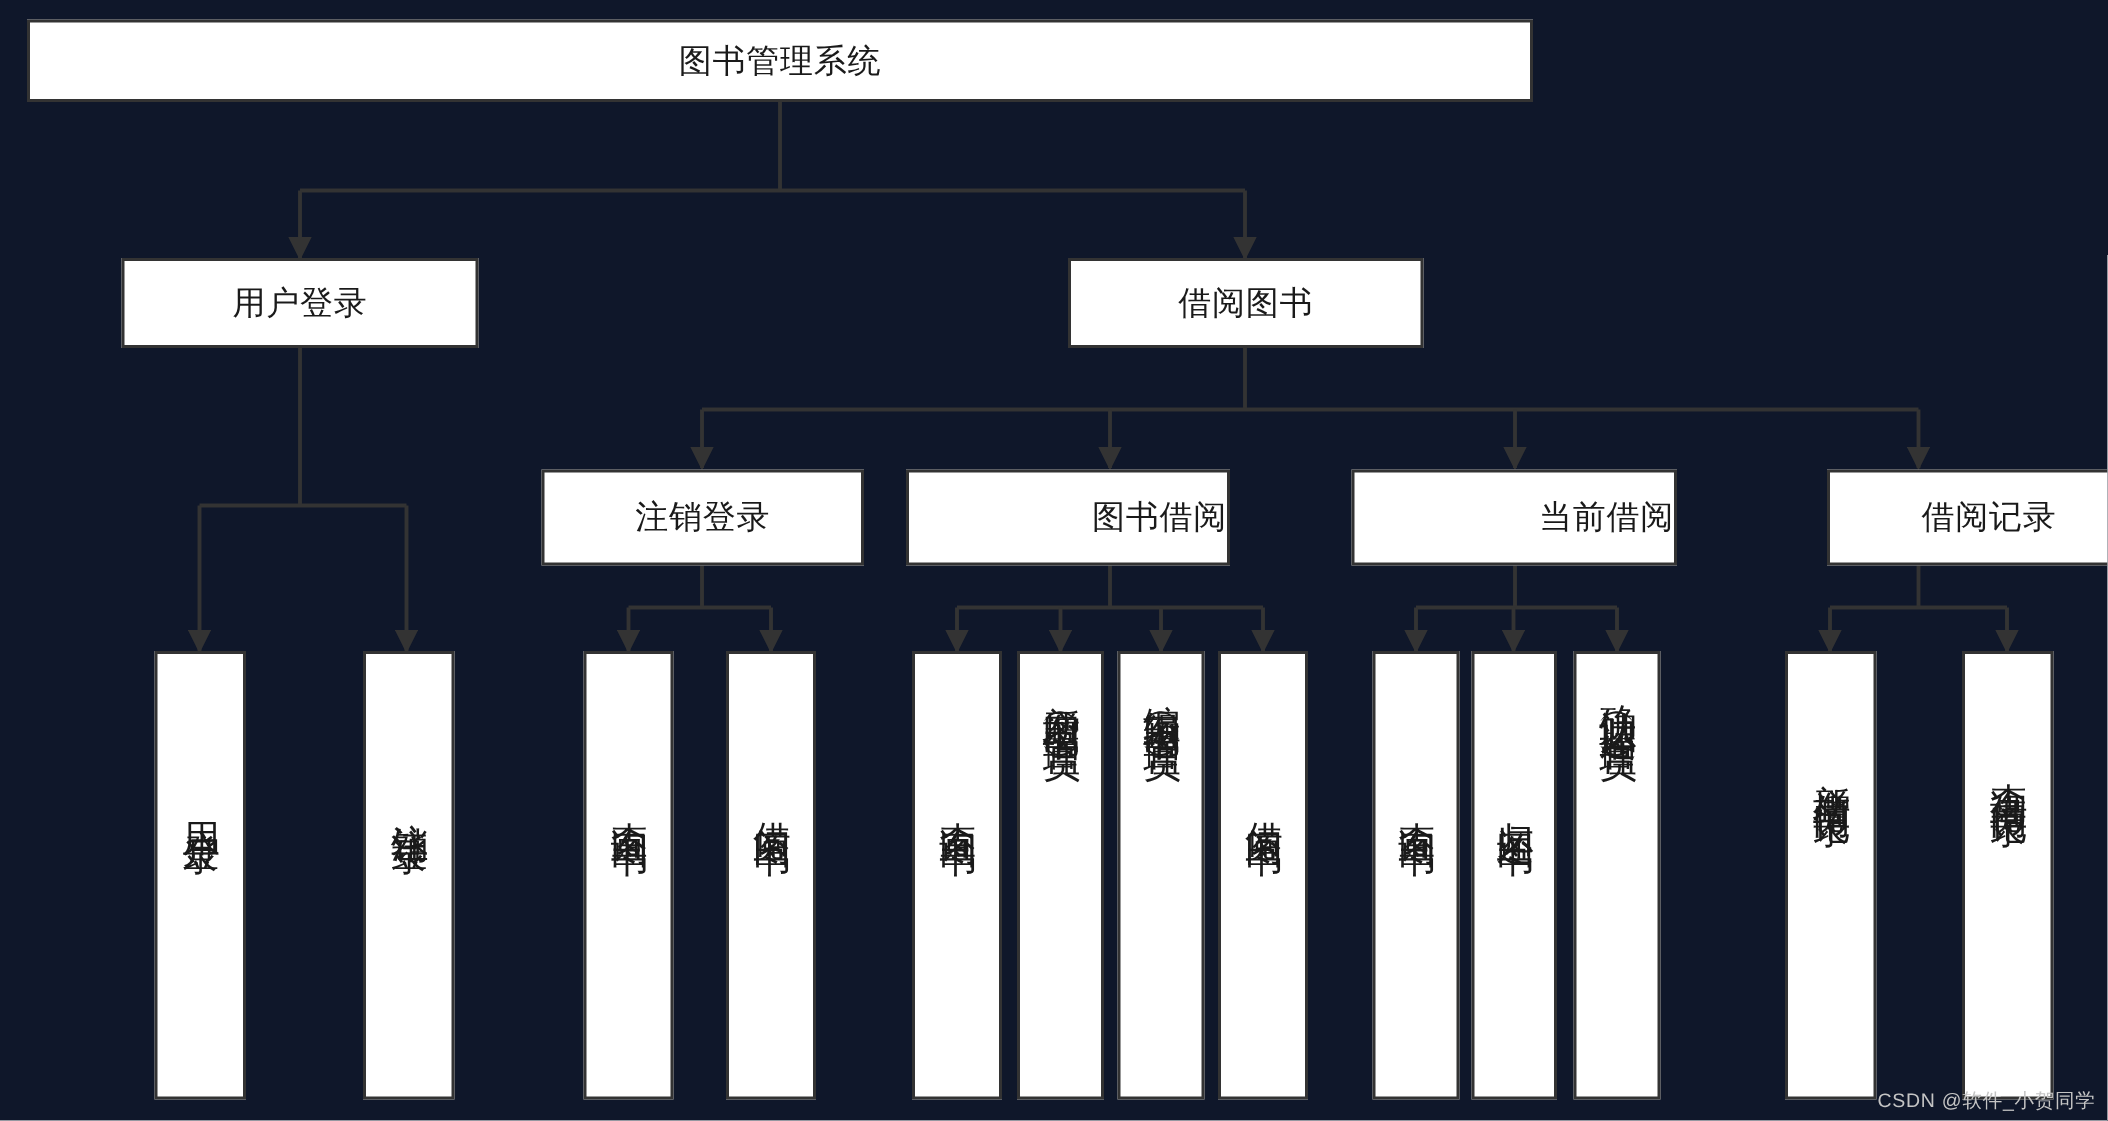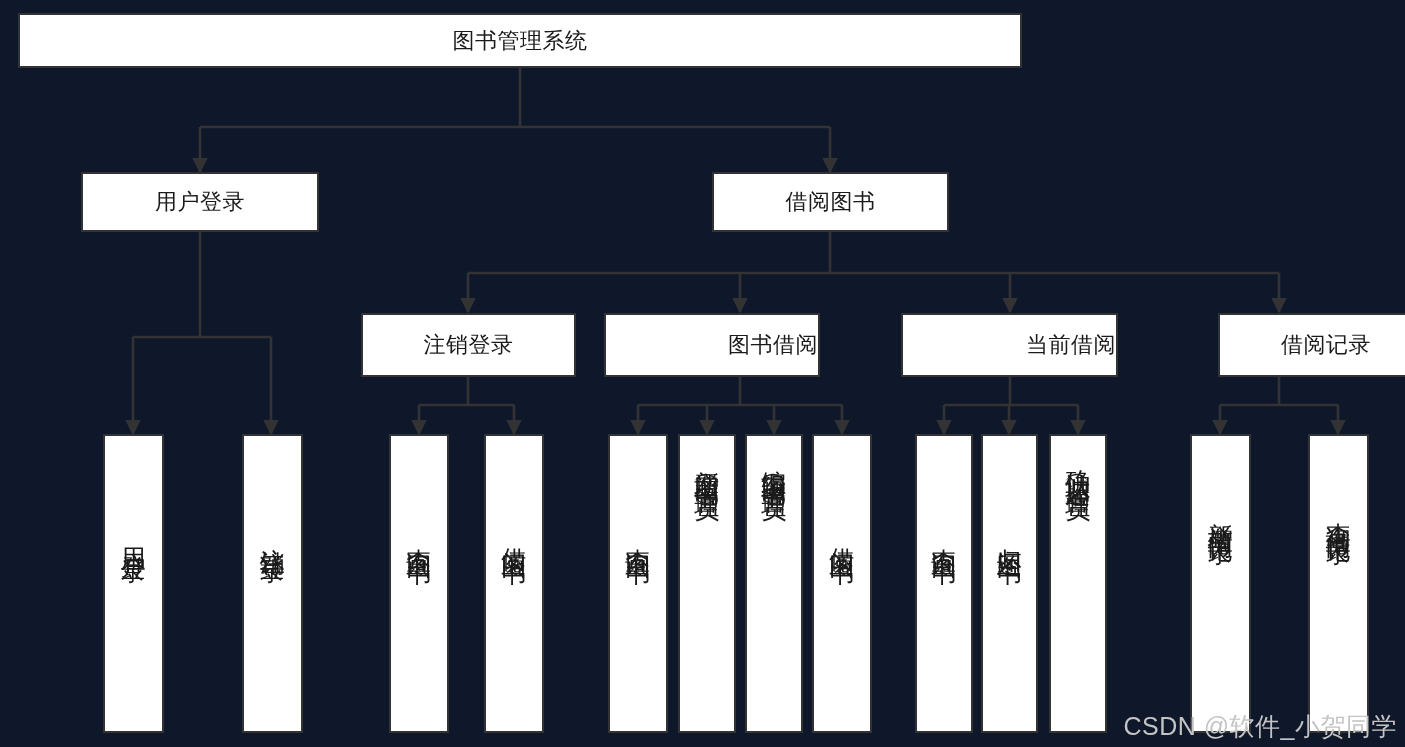--- a/index.html
+++ b/index.html
@@ -66,21 +66,21 @@
   .node.leaf.midlow .label {
     margin-top: 58px;
   }
   .node.leaf.high .label {
     margin-top: 6px;
   }
   #watermark {
     position: absolute;
     right: 8px;
     bottom: 4px;
-    font-size: 25px;
+    font-size: 13px;
     color: #c4c4c4;
     letter-spacing: 0.5px;
     z-index: 3;
     white-space: nowrap;
     font-family: "Liberation Sans", "DejaVu Sans", sans-serif;
   }
 </style>
 </head>
 <body>
 

